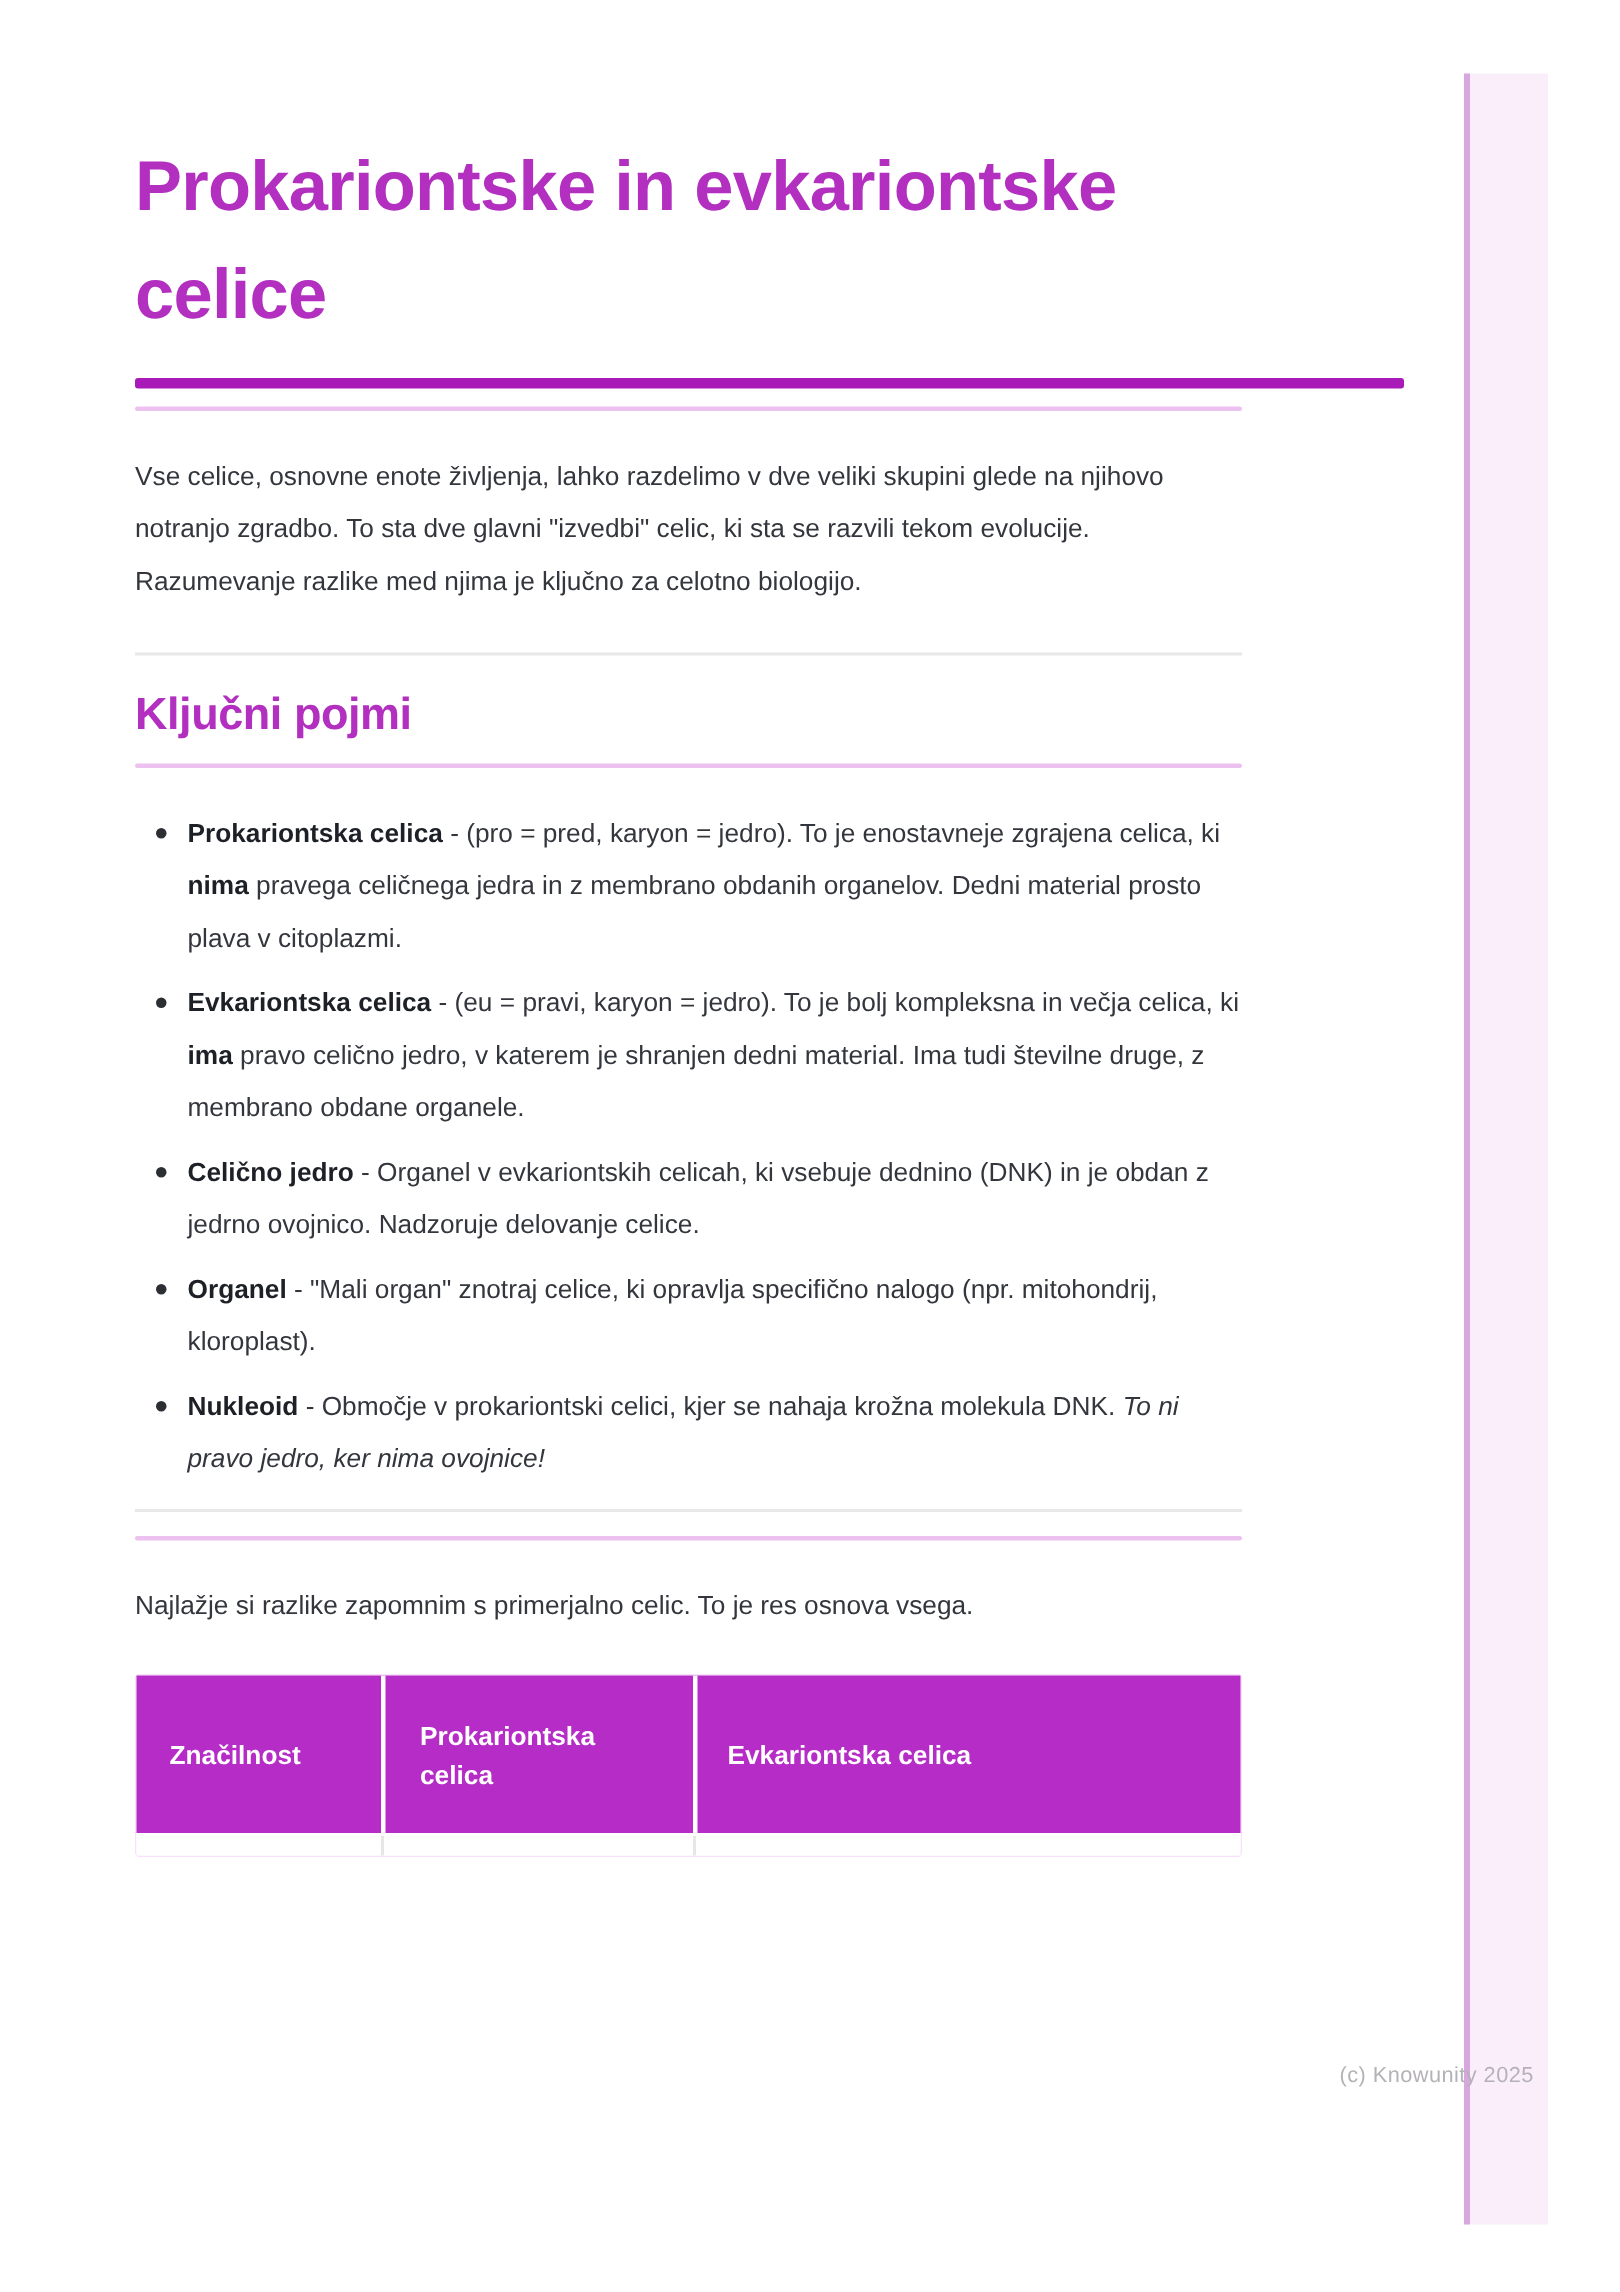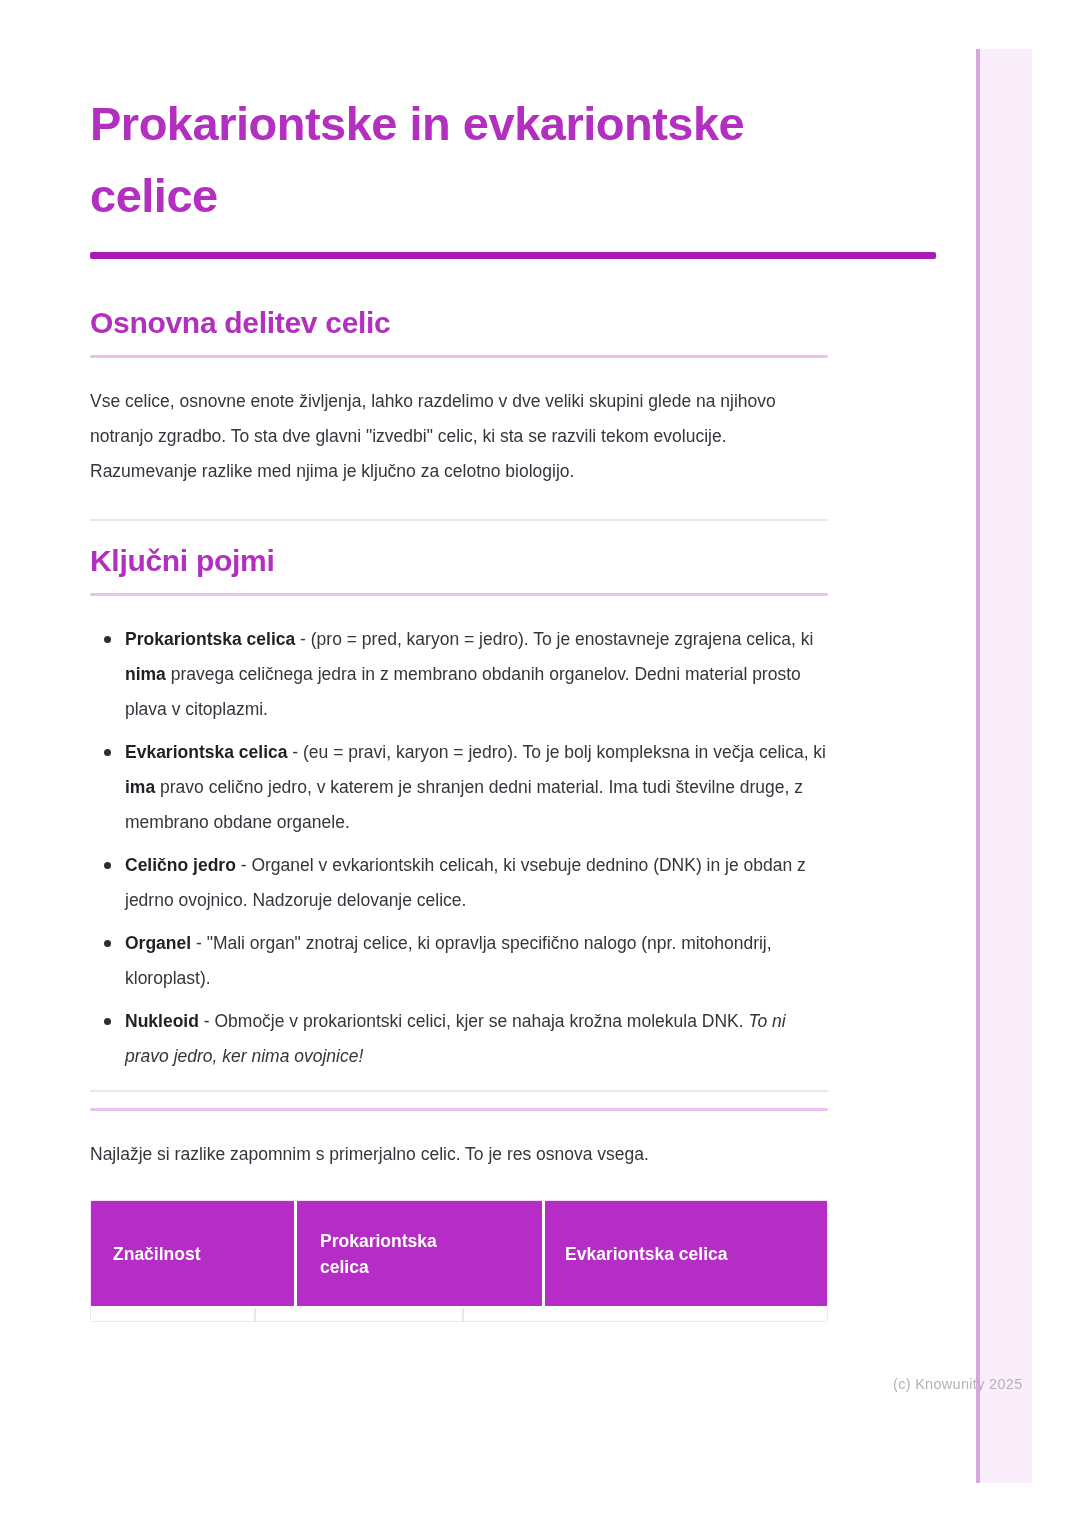--- a/index.html
+++ b/index.html
@@ -66,21 +66,21 @@
   ul.terms li::before{
     content:"";position:absolute;left:14px;top:14px;width:7px;height:7px;
     border-radius:50%;background:#2b2e33;
   }
   .b{font-weight:700;color:#1d2127;}
   .i{font-style:italic;}
 
   
   .ctable{margin-top:28px;width:738px;border:1px solid #f6e0fa;border-radius:3px;
     box-sizing:border-box;}
-  .thead{display:flex;height:105px;background:#b62cc6;gap:40px;}
+  .thead{display:flex;height:105px;background:#b62cc6;}
   .th{
     box-sizing:border-box;display:flex;align-items:center;
     color:#ffffff;font-size:17.5px;font-weight:700;line-height:26px;
   }
   .th.c1{width:163px;padding-left:22px;}
   .th.c2{width:208px;padding-left:23px;border-left:3px solid #ffffff;padding-right:30px;}
   .th.c3{flex:1;padding-left:20px;border-left:3px solid #ffffff;}
   .tbody-frag{display:flex;height:13px;background:#ffffff;border-top:2px solid #ffffff;}
   .td{box-sizing:border-box;}
   .td.c1{width:163px;}
@@ -97,21 +97,20 @@
   <div class="watermark">(c) Knowunity 2025</div>
 
   <div class="content">
 
     <h1>
       <span class="tl">Prokariontske in evkariontske</span>
       <span class="tl">celice</span>
     </h1>
     <div class="rule-thick"></div>
 
-    <h2 class="h-osnovna">Osnovna delitev celic</h2>
     <div class="rule-thin"></div>
     <p class="body">Vse celice, osnovne enote življenja, lahko razdelimo v dve veliki skupini glede na njihovo notranjo zgradbo. To sta dve glavni "izvedbi" celic, ki sta se razvili tekom evolucije. Razumevanje razlike med njima je ključno za celotno biologijo.</p>
 
     <div class="divider d1"></div>
 
     <h2 class="h-pojmi">Ključni pojmi</h2>
     <div class="rule-thin"></div>
 
     <ul class="terms">
       <li>

